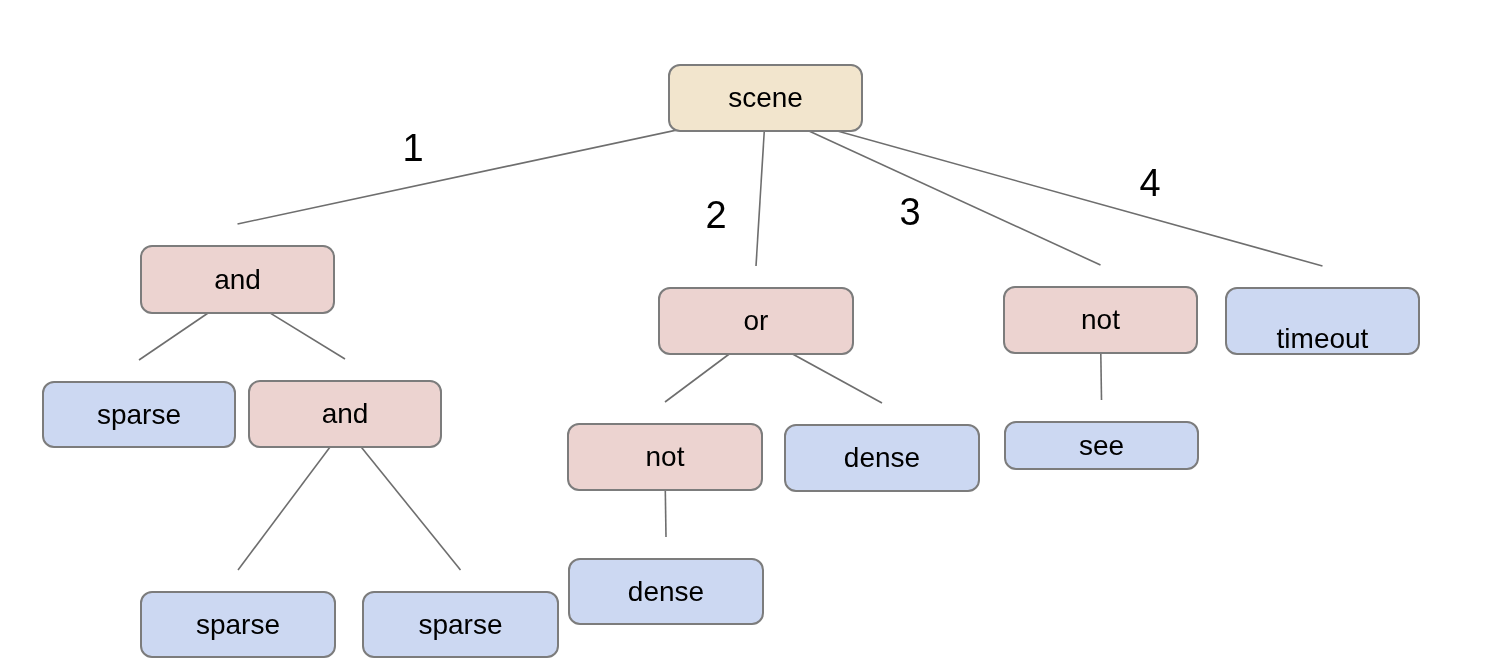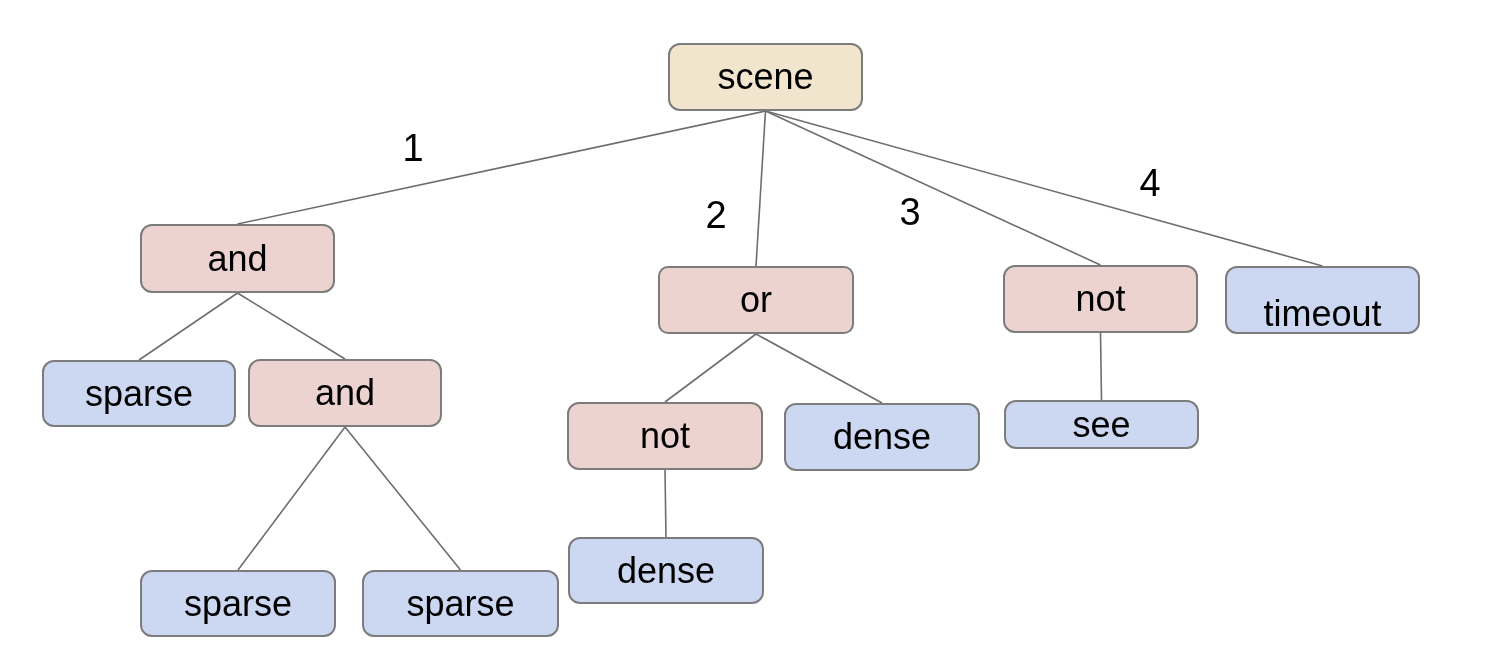--- a/index.html
+++ b/index.html
@@ -29,23 +29,24 @@
     pointer-events: none;
   }
   .node {
     position: absolute;
     box-sizing: border-box;
     border: 2px solid var(--node-border, #7c7c7c);
     border-radius: 12px;
     display: flex;
     align-items: center;
     justify-content: center;
-    font-size: 36px;
+    font-size: 28px;
     line-height: 1;
     color: var(--text, #000000);
+    margin-top: 21px;
   }
   .node.root     { background: var(--root-fill, #f2e5cd); }
   .node.operator { background: var(--operator-fill, #ecd3d0); }
   .node.leaf     { background: var(--leaf-fill, #ccd8f2); }
   .edge-label {
     position: absolute;
     transform: translate(-50%, -50%);
     font-size: 38px;
     line-height: 1;
     color: var(--text, #000000);
@@ -75,21 +76,21 @@
       <div class="edge-label" style="left: 910px; top: 212px;">3</div>
       <div class="edge-label" style="left: 1150px; top: 183px;">4</div>
     </div>
   <div id="nodes-layer">
       <div class="node root" style="left: 668px; top: 43px; width: 195px; height: 68px;">
         <span>scene</span>
       </div>
       <div class="node operator" style="left: 140px; top: 224px; width: 195px; height: 69px;">
         <span>and</span>
       </div>
-      <div class="node operator" style="left: 658px; top: 266px; width: 196px; height: 68px; border-radius: 10px;">
+      <div class="node operator" style="left: 658px; top: 266px; width: 196px; height: 68px;">
         <span>or</span>
       </div>
       <div class="node operator" style="left: 1003px; top: 265px; width: 195px; height: 68px;">
         <span>not</span>
       </div>
       <div class="node leaf" style="left: 1225px; top: 266px; width: 195px; height: 68px; align-items: flex-end;">
         <span>timeout</span>
       </div>
       <div class="node leaf" style="left: 42px; top: 360px; width: 194px; height: 67px;">
         <span>sparse</span>

